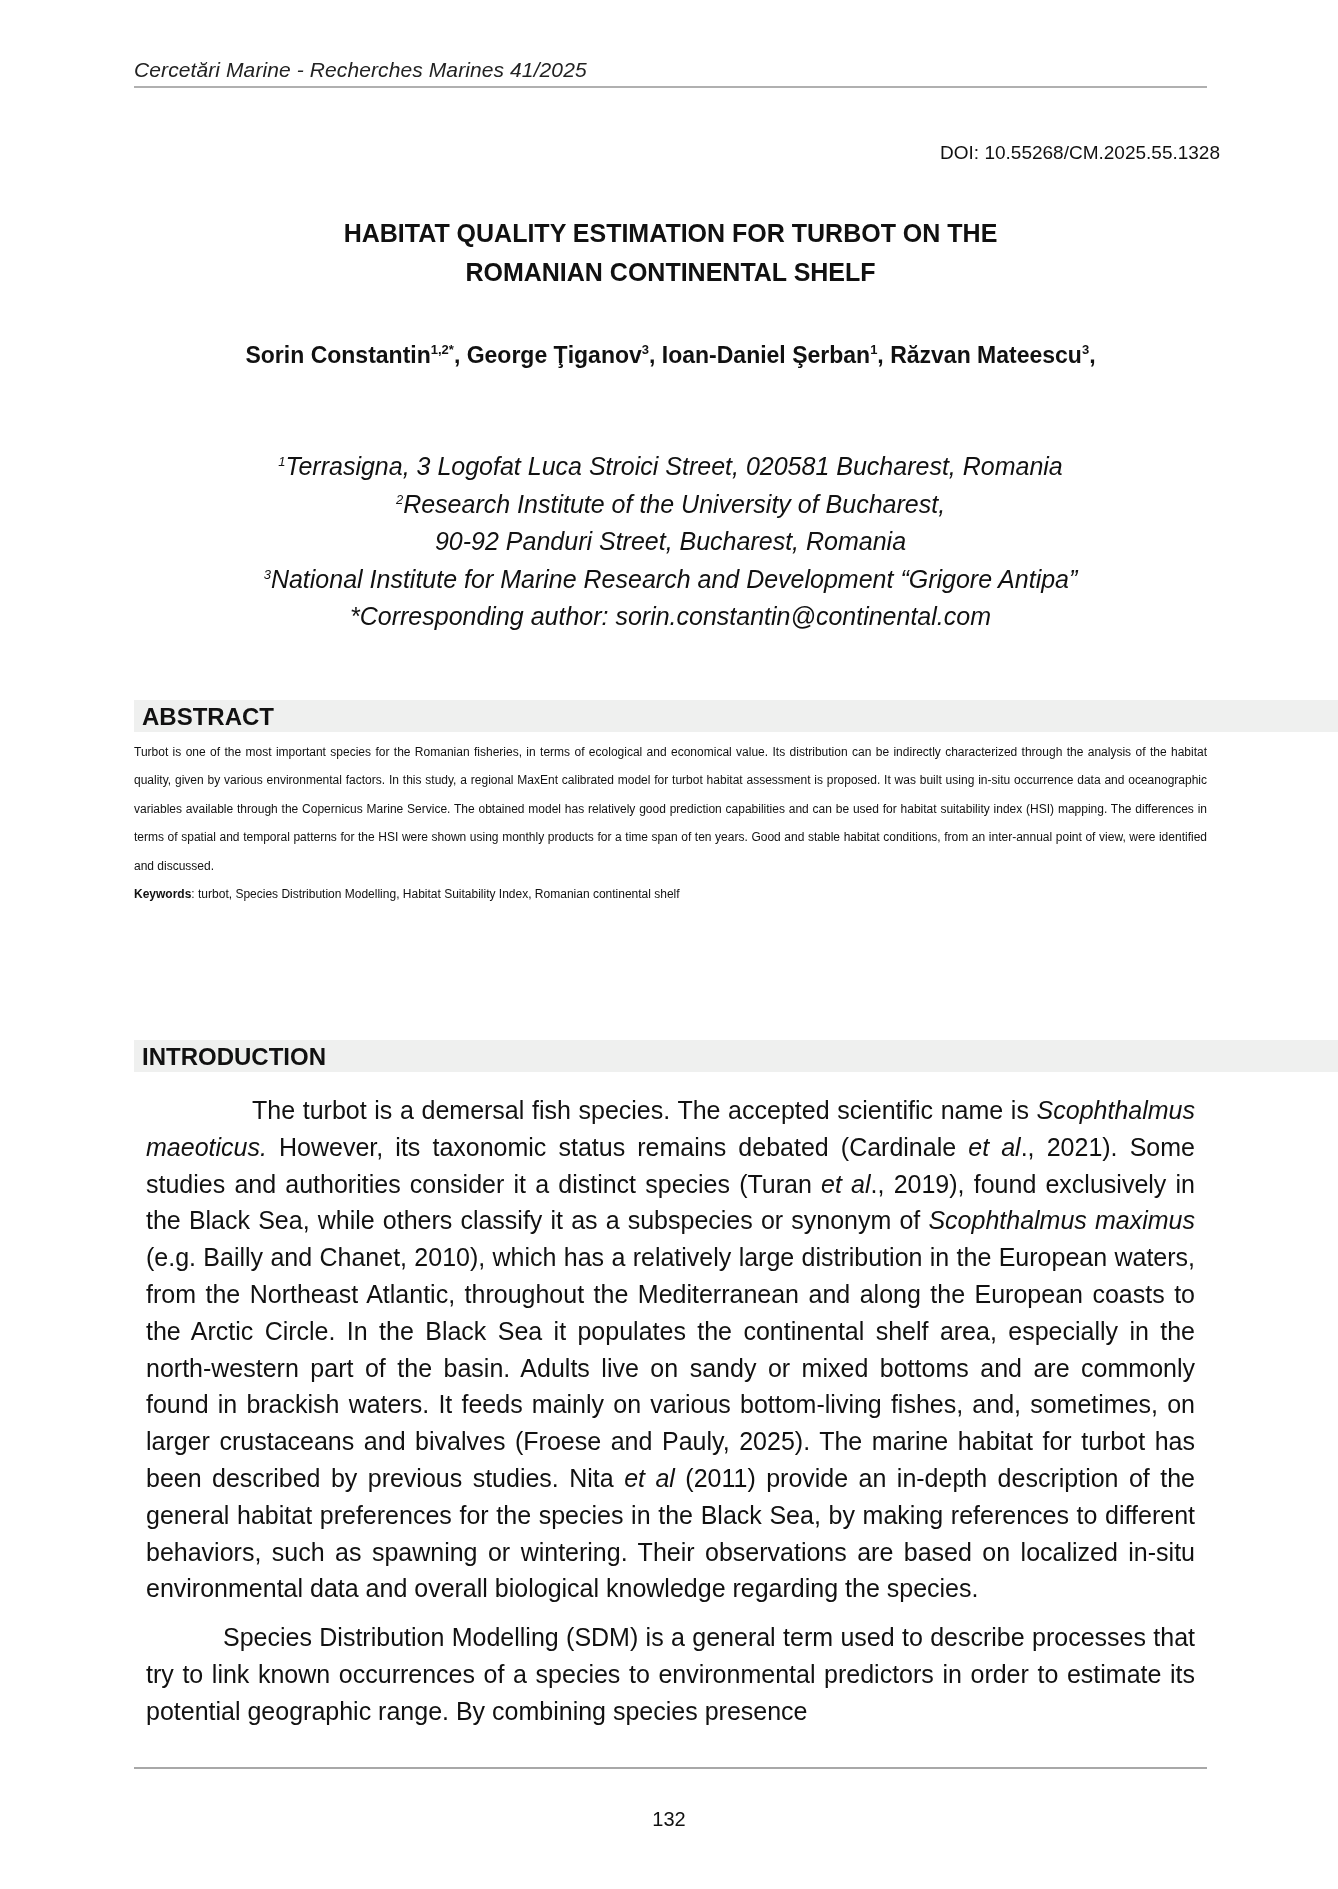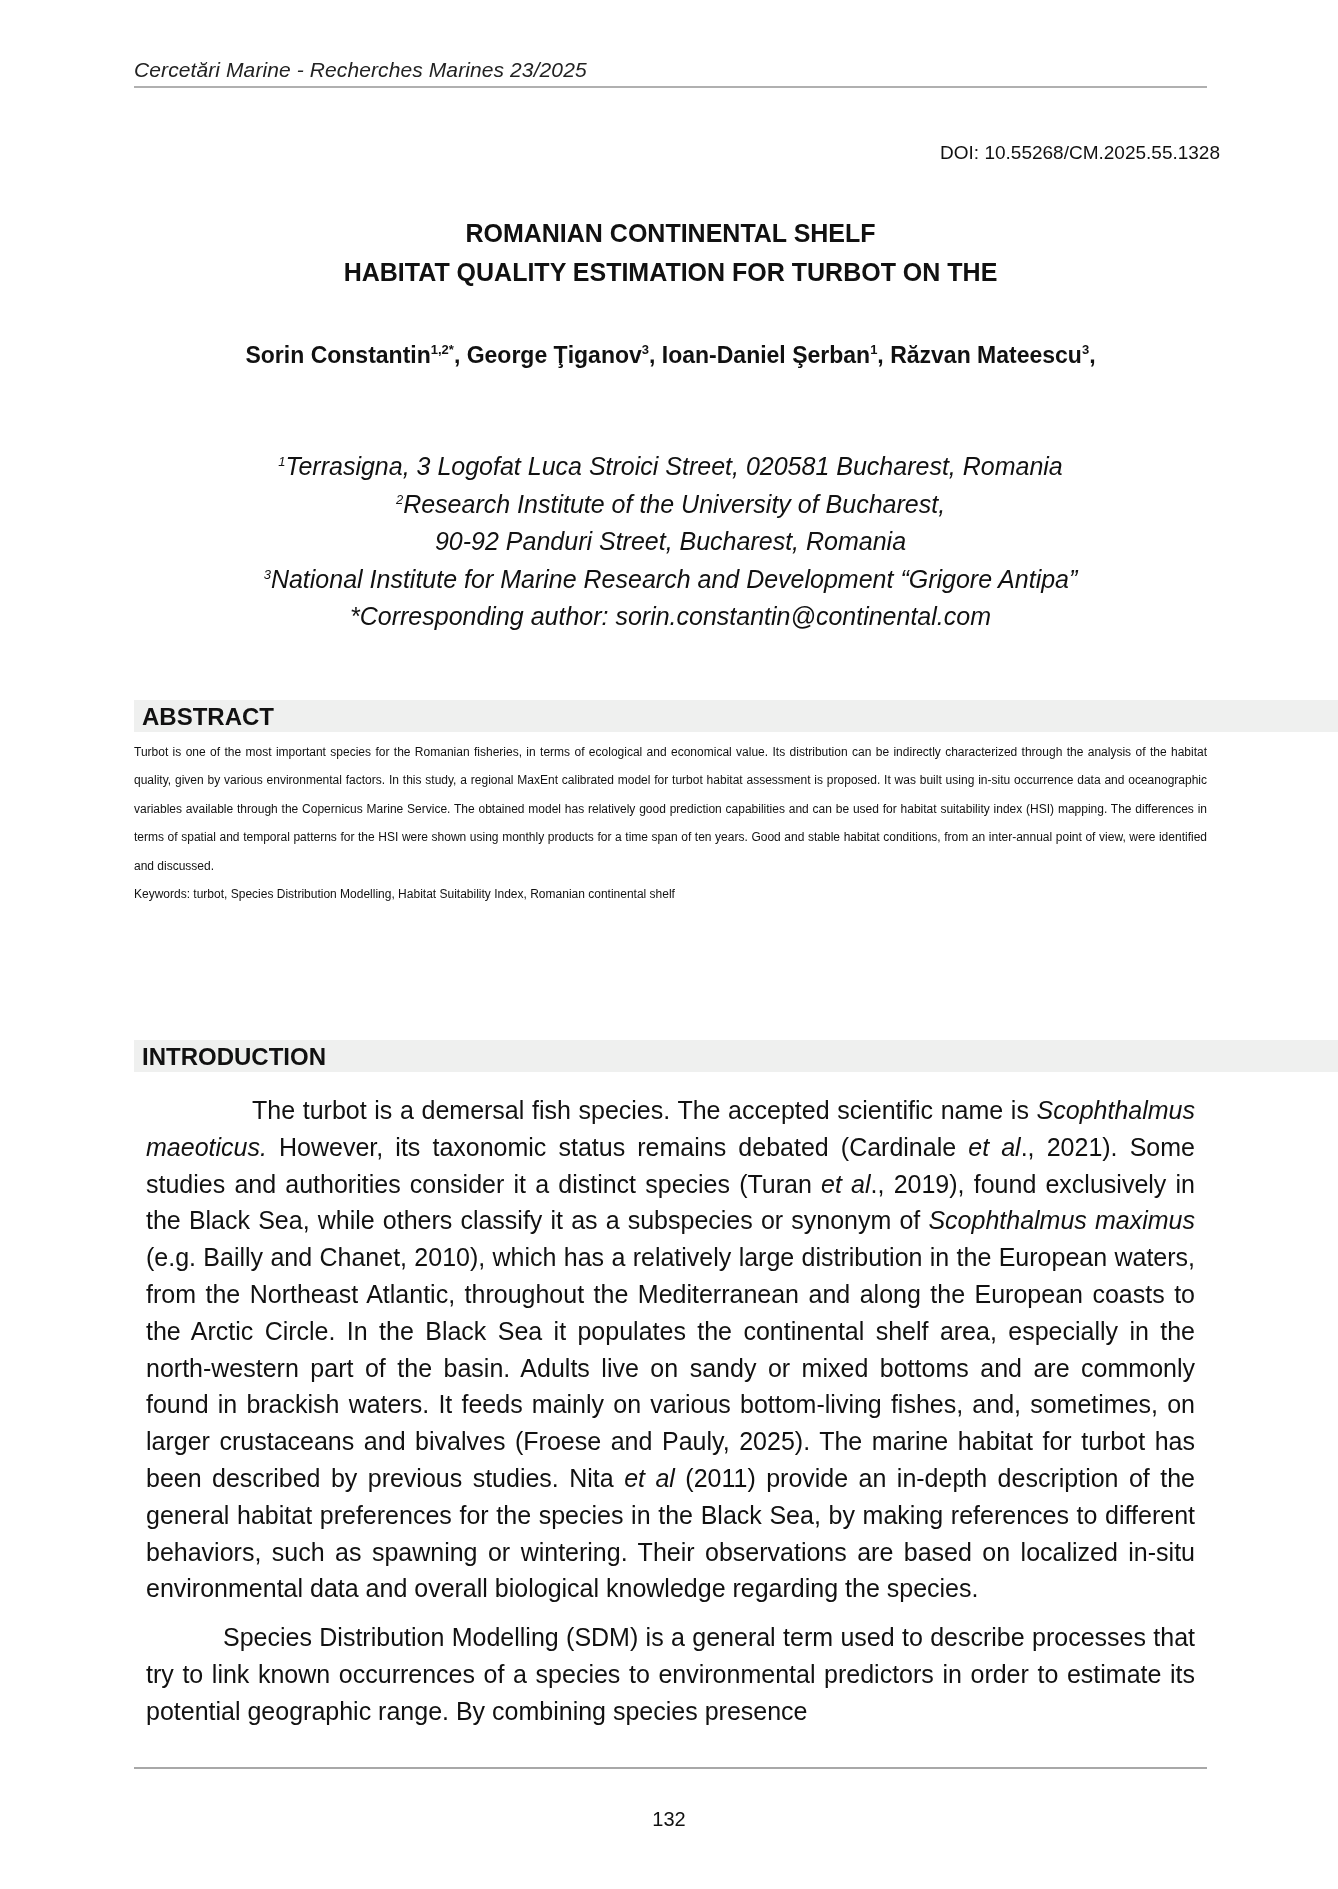--- a/index.html
+++ b/index.html
@@ -6,38 +6,38 @@
   body { width: 1338px; height: 1889px; position: relative; overflow: hidden; color: #111; font-family: "Liberation Sans", sans-serif; }
   .running-head { position: absolute; left: 134px; top: 58px; font-size: 21px; font-style: italic; color: #222; letter-spacing: 0.1px; }
   .head-rule { position: absolute; left: 134px; top: 86px; width: 1073px; height: 2px; background: #b0b0b0; }
   .doi { position: absolute; right: 118px; top: 142px; font-size: 19px; color: #111; }
   .title { position: absolute; left: 134px; width: 1073px; top: 214px; text-align: center; font-weight: bold; font-size: 25px; line-height: 39px; }
   .authors { position: absolute; left: 134px; width: 1073px; top: 338px; text-align: center; font-weight: bold; font-size: 23px; line-height: 34px; }
   .authors sup, .affil sup { font-size: 13px; line-height: 0; }
   .affils { position: absolute; left: 134px; width: 1073px; top: 448px; text-align: center; font-style: italic; font-size: 25px; line-height: 37.5px; }
   .section-head { position: absolute; left: 134px; width: 1273px; height: 32px; background: #eff0ef; font-weight: bold; font-size: 24px; line-height: 34px; padding-left: 8px; box-sizing: border-box; }
   .abstract-body { position: absolute; left: 134px; width: 1073px; top: 738px; font-size: 12px; line-height: 28.4px; text-align: justify; }
-  .kw-label { font-weight: normal; margin-top: 12px; }
+  .kw-label { font-weight: bold; margin-top: 12px; }
   .intro-body { position: absolute; left: 134px; width: 1073px; top: 1080px; font-size: 25px; line-height: 36.8px; text-align: justify; }
   .intro-body p { margin: 12px; }
   .p1 { text-indent: 106px; }
   .p2 { text-indent: 77px; }
   .foot-rule { position: absolute; left: 134px; top: 1767px; width: 1073px; height: 2px; background: #a8a8a8; }
   .page-num { position: absolute; left: 0; width: 1338px; top: 1808px; text-align: center; font-size: 20px; }
 </style>
 </head>
 <body>
 
-<div class="running-head">Cercetări Marine - Recherches Marines 23/2025</div>
+<div class="running-head">Cercetări Marine - Recherches Marines 41/2025</div>
 <div class="head-rule"></div>
 <div class="doi">DOI: 10.55268/CM.2025.55.1328</div>
 
 <div class="title">
+  <div>HABITAT QUALITY ESTIMATION FOR TURBOT ON THE</div>
   <div>ROMANIAN CONTINENTAL SHELF</div>
-  <div>HABITAT QUALITY ESTIMATION FOR TURBOT ON THE</div>
 </div>
 
 <div class="authors">
   <div>
     <span>Sorin Constantin</span><sup>1,2*</sup><span>, </span><span>George Ţiganov</span><sup>3</sup><span>, </span><span>Ioan-Daniel Şerban</span><sup>1</sup><span>, </span><span>Răzvan Mateescu</span><sup>3</sup><span>,</span>
   </div>
 </div>
 
 <div class="affils">
   <div class="affil"><sup>1</sup><span>Terrasigna, 3 Logofat Luca Stroici Street, 020581 Bucharest, Romania</span></div>

